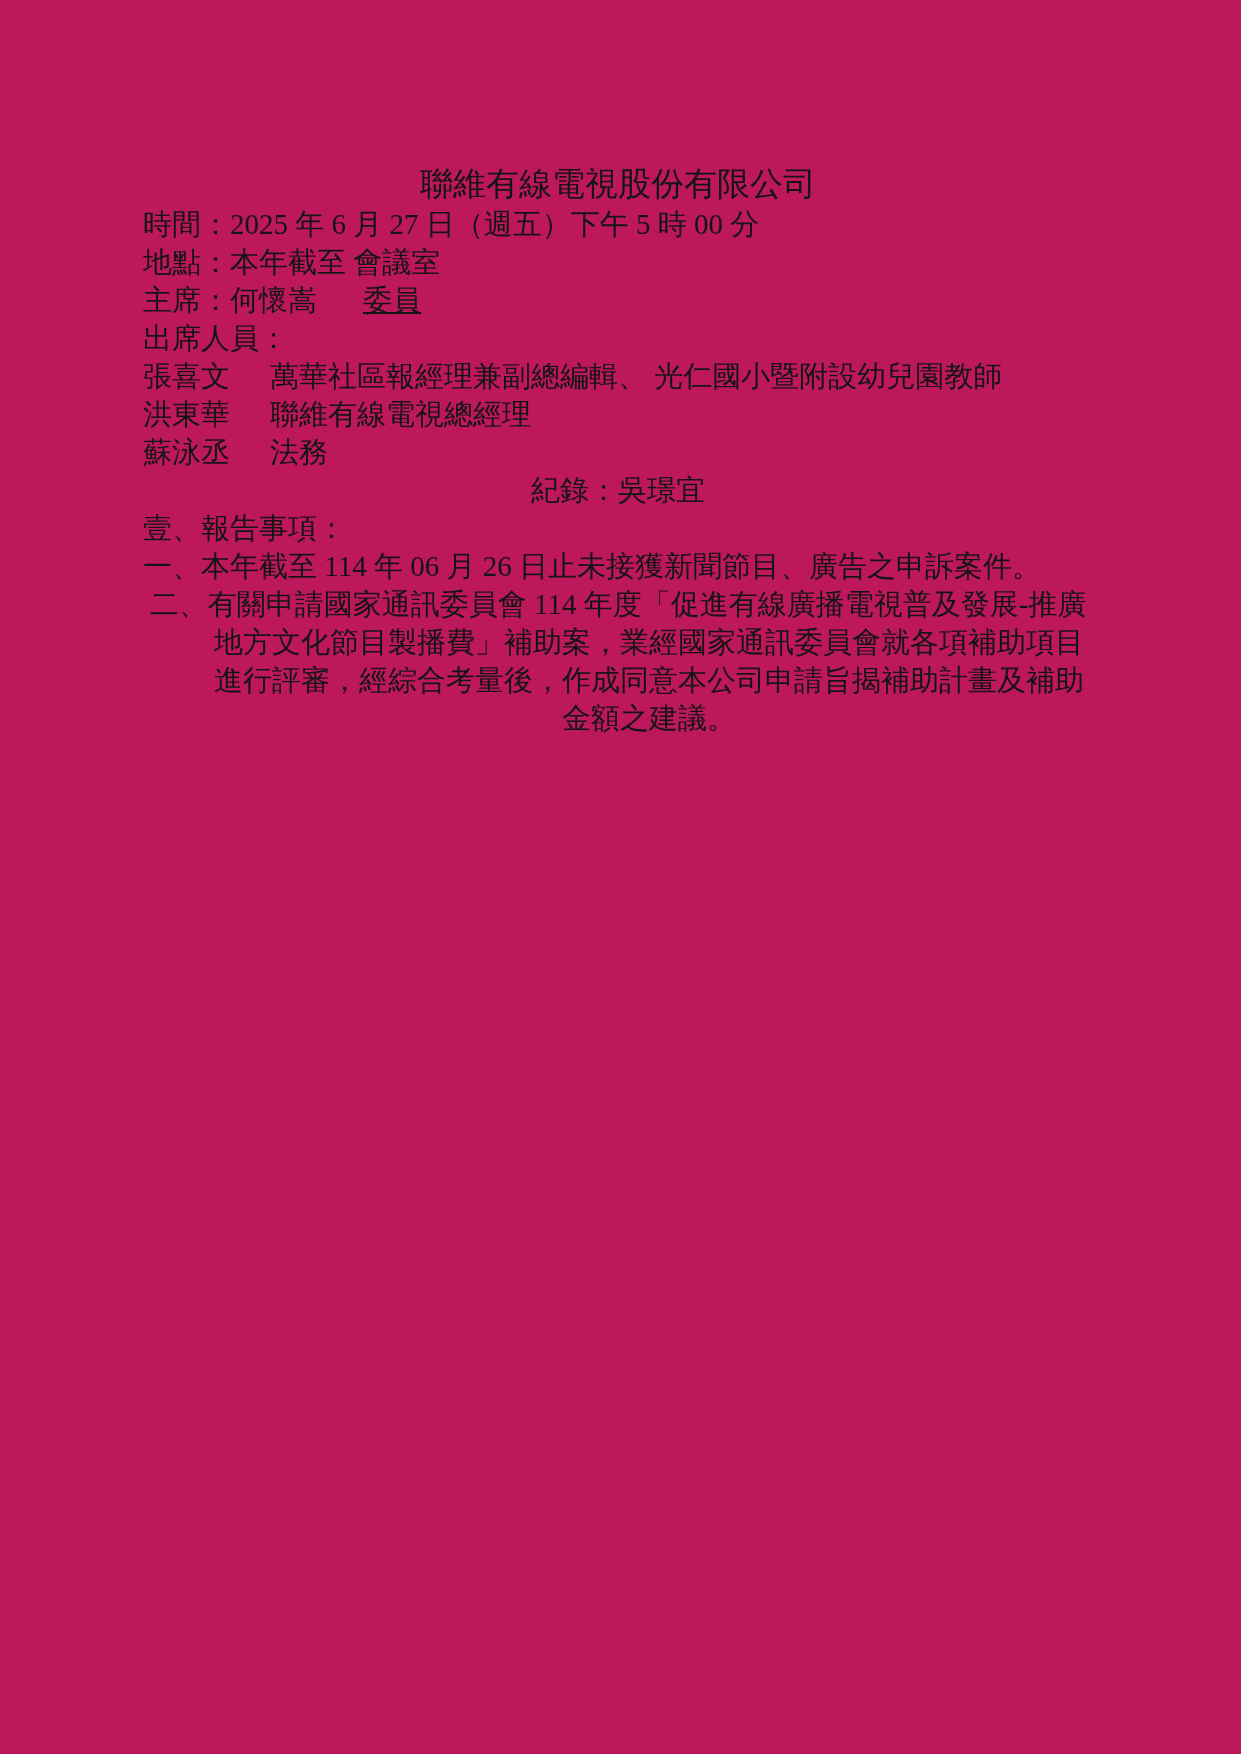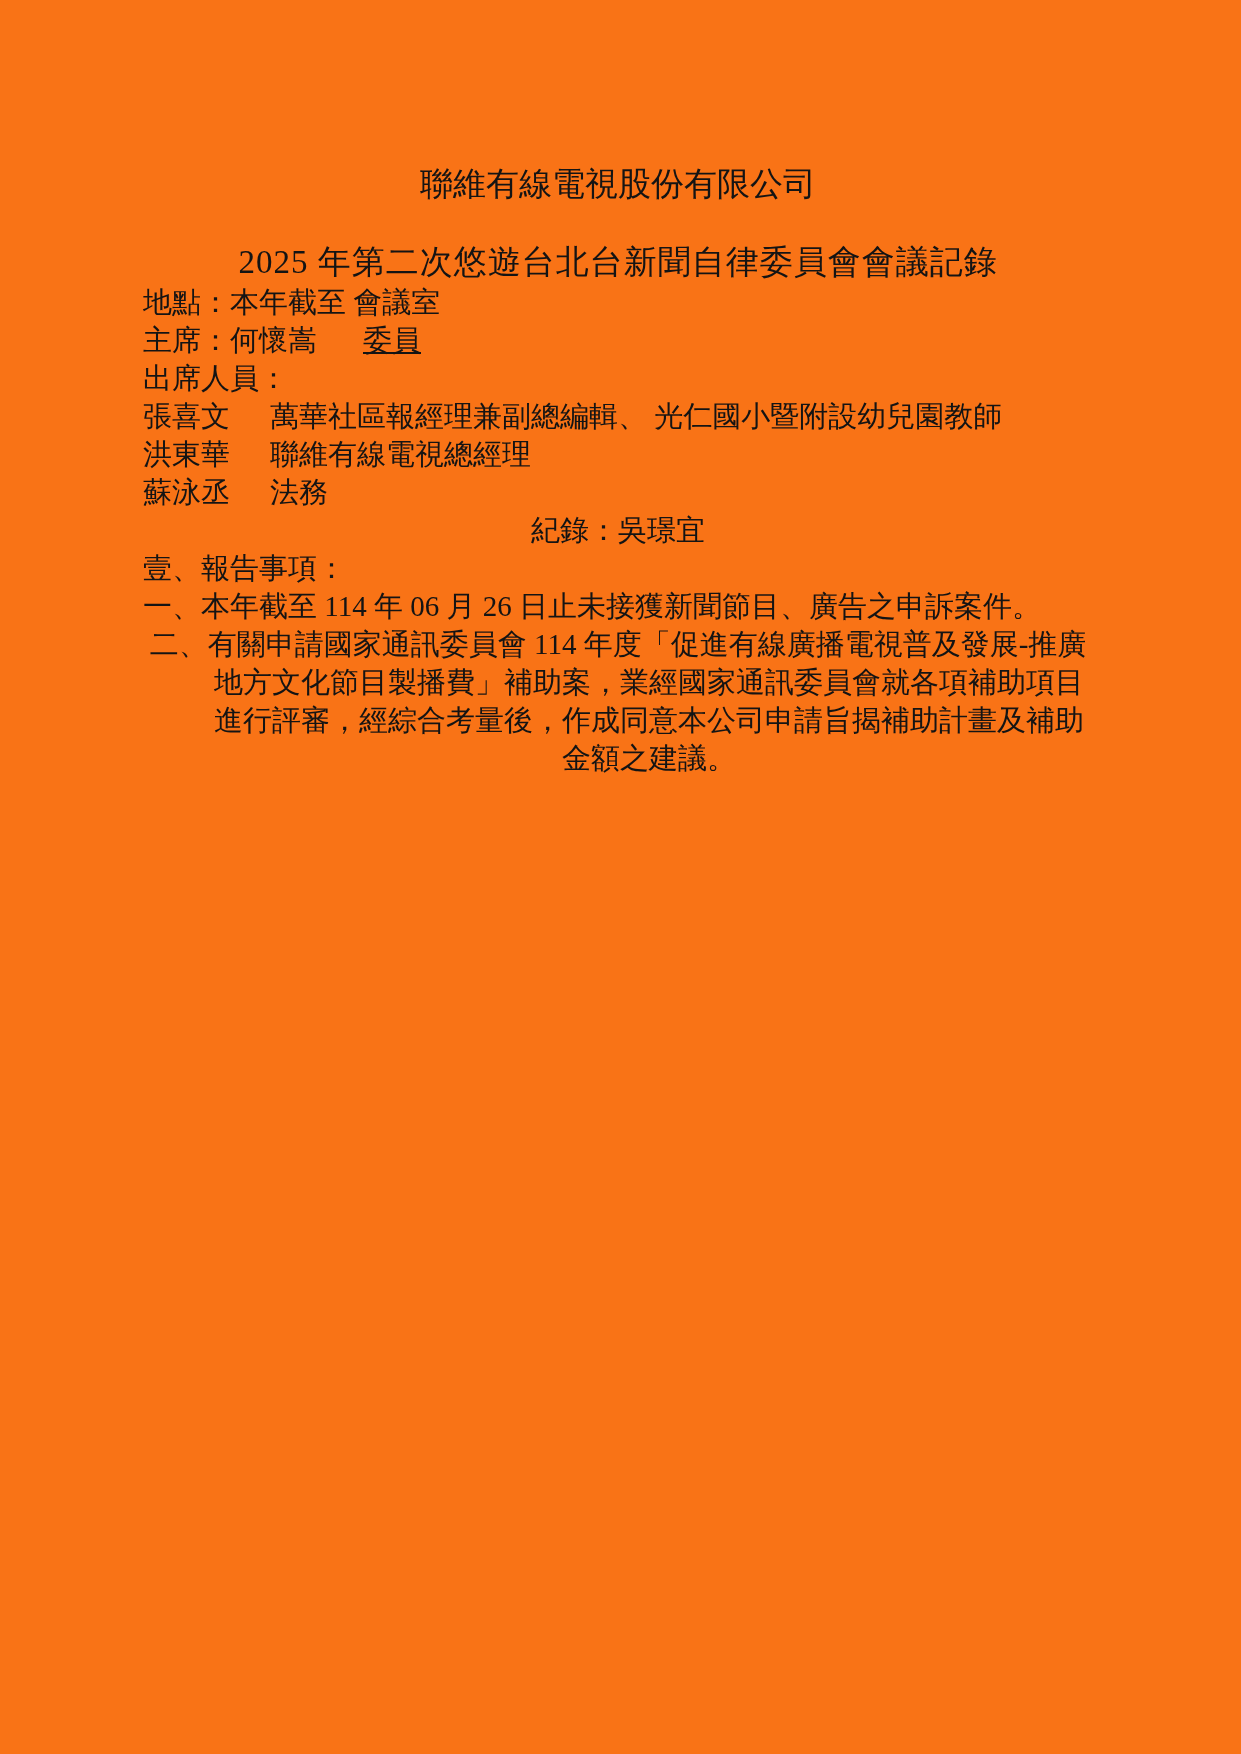--- a/index.html
+++ b/index.html
@@ -1,20 +1,20 @@
 <!DOCTYPE html>
 <html lang="zh-Hant"><head>
 <meta charset="utf-8">
 <style>
   html,body{margin:0;padding:0;background:#ffffff;}
   .page{
     position:relative;
     width:1241px;
     height:1754px;
-    background:#f97316;
+    background:#be185d;
     color:#141414;
     font-family:"Liberation Serif","DejaVu Serif",serif;
     box-sizing:border-box;
     padding:163px 148px 0 143px;
     overflow:hidden;
   }
   .doc-title{
     font-size:33px;
     line-height:42px;
     text-align:center;
@@ -61,22 +61,22 @@
   .role{margin-left:40px;}
   .chair-role{margin-left:46px;text-decoration:underline;}
 </style>
 </head>
 <body>
 
 <div class="page">
 
   <div class="doc-title">聯維有線電視股份有限公司</div>
 
-  <div class="doc-subtitle">2025 年第二次悠遊台北台新聞自律委員會會議記錄</div>
 
+  <p class="m-time"><span>時間：</span><span>2025 年 6 月 27 日（週五）下午 5 時 00 分</span></p>
 
   <p class="m-loc"><span>地點：</span><span>本年截至 會議室</span></p>
 
   <p class="m-chair"><span>主席：</span><span>何懷嵩</span><span class="chair-role">委員</span></p>
 
   <p class="m-att-head">出席人員：</p>
 
 
   <p class="att-2"><span>張喜文</span><span class="role">萬華社區報經理兼副總編輯、 光仁國小暨附設幼兒園教師</span></p>
 

